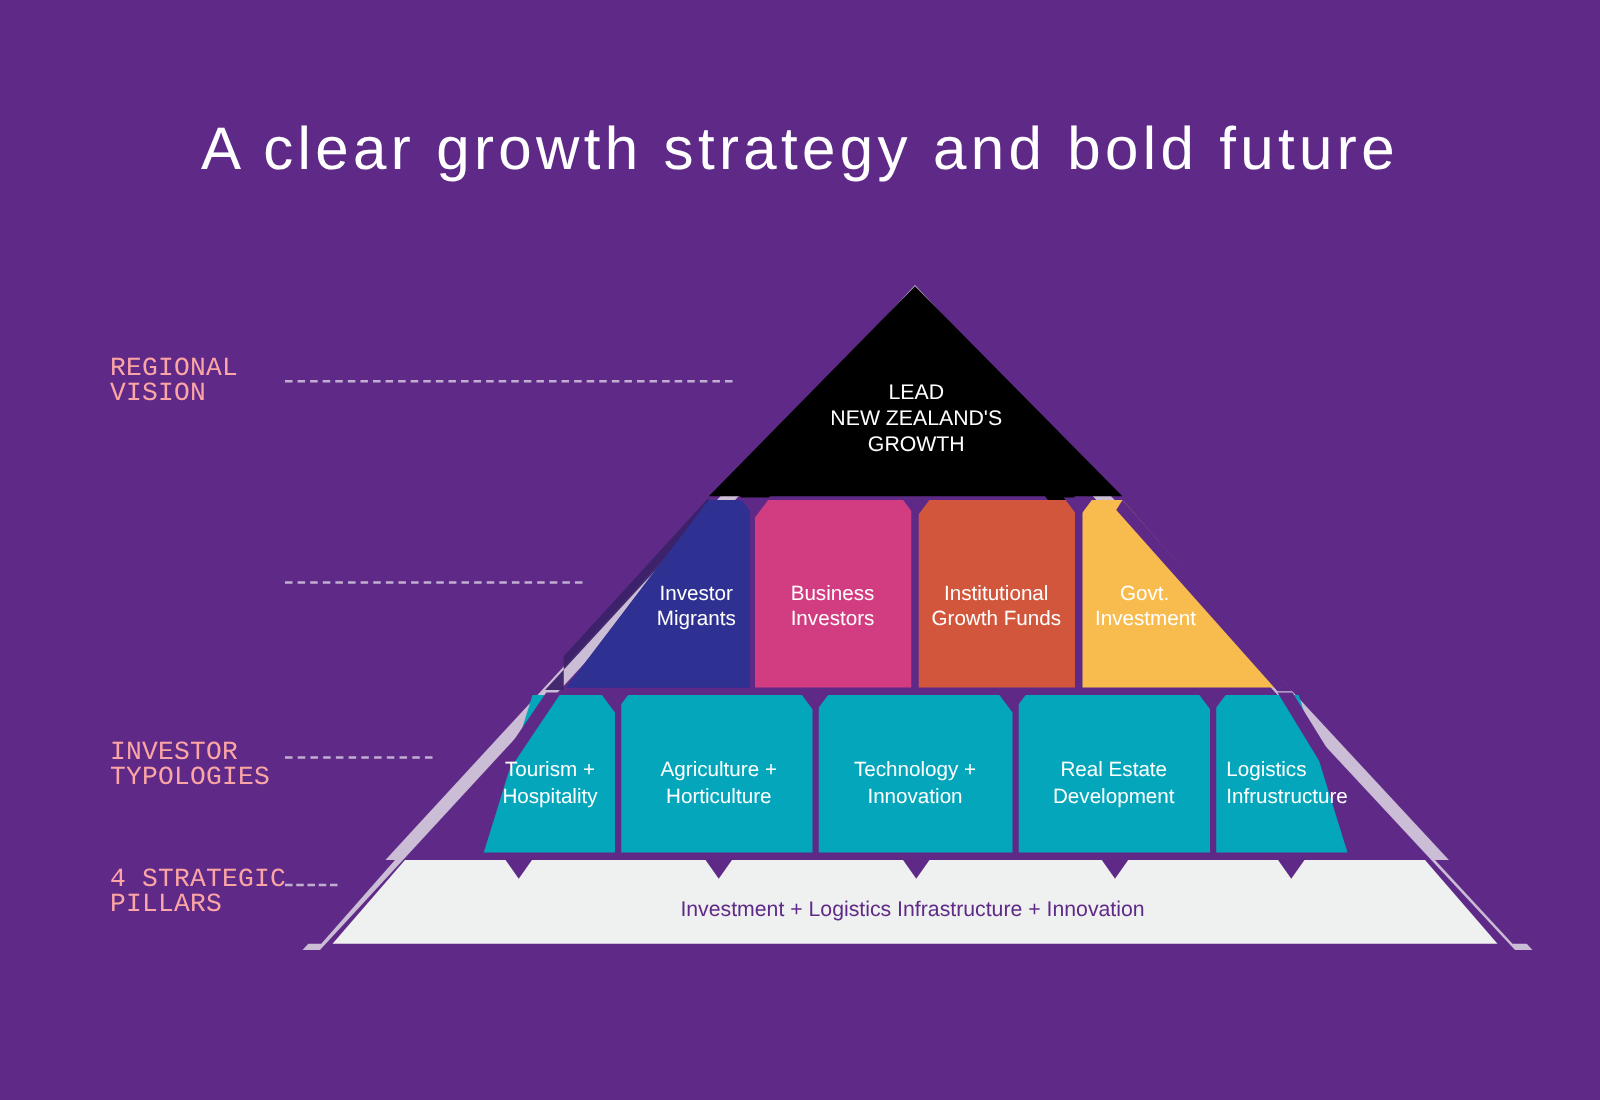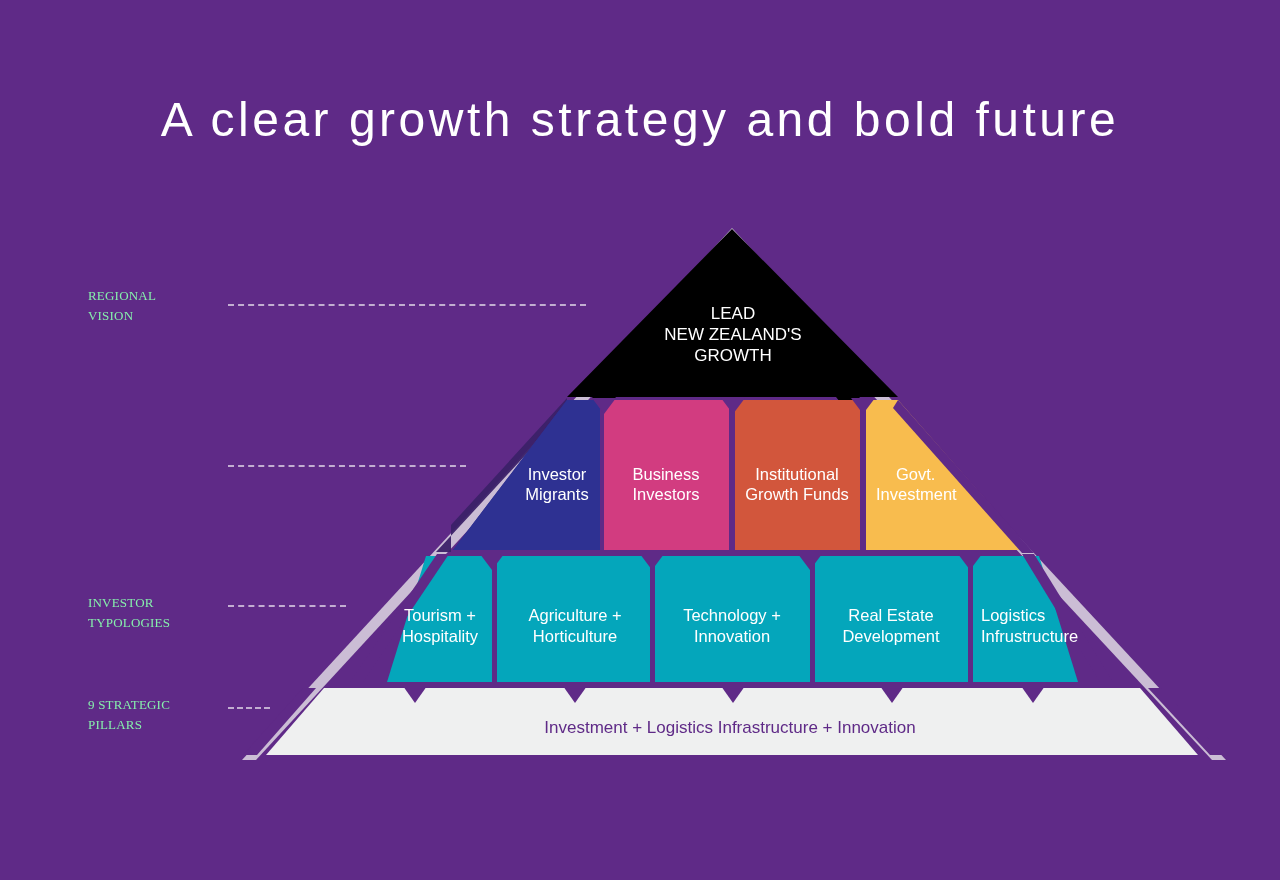--- a/index.html
+++ b/index.html
@@ -27,25 +27,25 @@
     width: 1280px;
     text-align: center;
     color: #ffffff;
     font-size: 48px;
     font-weight: 400;
     letter-spacing: 3.5px;
     font-family: "Liberation Sans", sans-serif;
   }
   .row-label {
     position: absolute;
-    color: #86efac;
-    font-size: 13px;
+    color: #fca5a5;
+    font-size: 21px;
     line-height: 20px;
     letter-spacing: 0.2px;
-    font-family: Liberation Serif, serif;
+    font-family: Liberation Mono, monospace;
     white-space: pre-line;
   }
   .dash {
     position: absolute;
     height: 0;
     border-top: 2px dashed rgba(255,255,255,0.62);
   }
   svg#pyramid {
     position: absolute;
     left: 0;
@@ -76,21 +76,21 @@
   <div class="row-label" style="left:88px; top:286px;">REGIONAL
 VISION</div>
   <div class="dash" style="left:228px; top:304px; width:358px;"></div>
 
   <div class="dash" style="left:228px; top:465px; width:238px;"></div>
 
   <div class="row-label" style="left:88px; top:593px;">INVESTOR
 TYPOLOGIES</div>
   <div class="dash" style="left:228px; top:605px; width:118px;"></div>
 
-  <div class="row-label" style="left:88px; top:695px;">9 STRATEGIC
+  <div class="row-label" style="left:88px; top:695px;">4 STRATEGIC
 PILLARS</div>
   <div class="dash" style="left:228px; top:707px; width:42px;"></div>
 
   <svg id="pyramid" width="1280" height="880" viewBox="0 0 1280 880">
 
     <g>
       <polygon points="732,228 1226,760 1212,760 732,244" fill="#efefef" opacity="0.75"></polygon>
       <polygon points="732,228 242,760 256,760 732,244" fill="#efefef" opacity="0.75"></polygon>
     </g>
 

